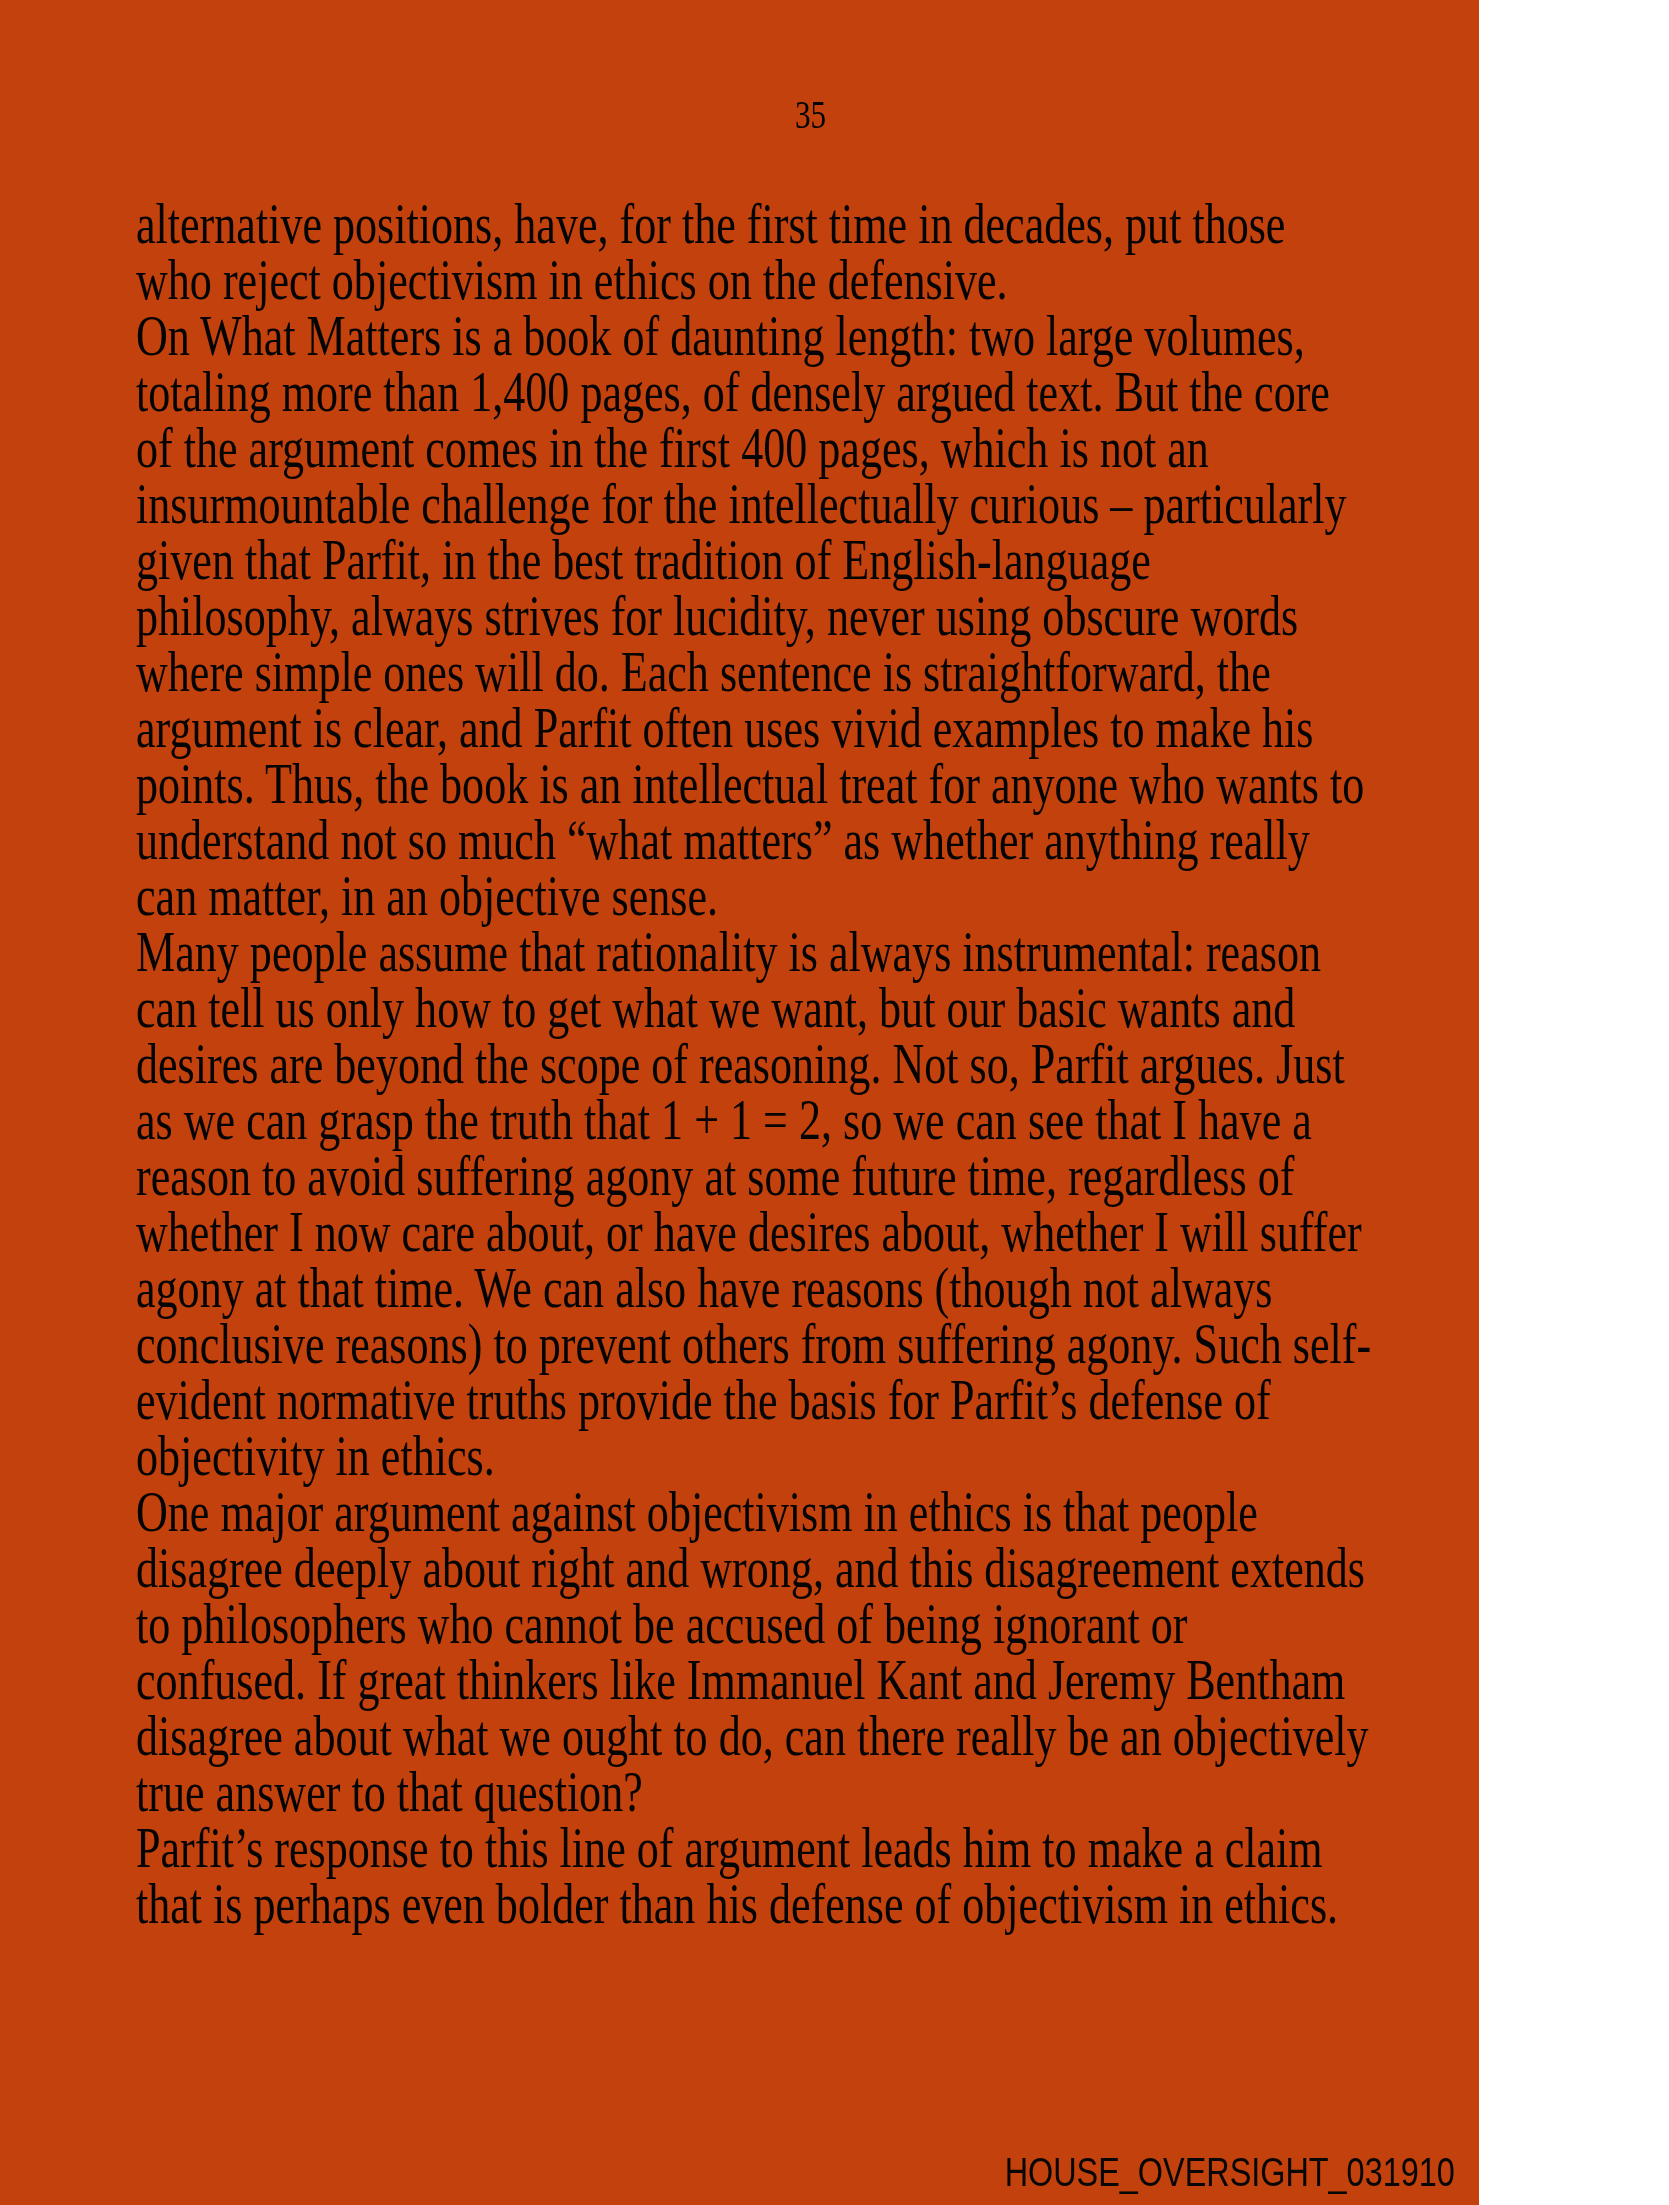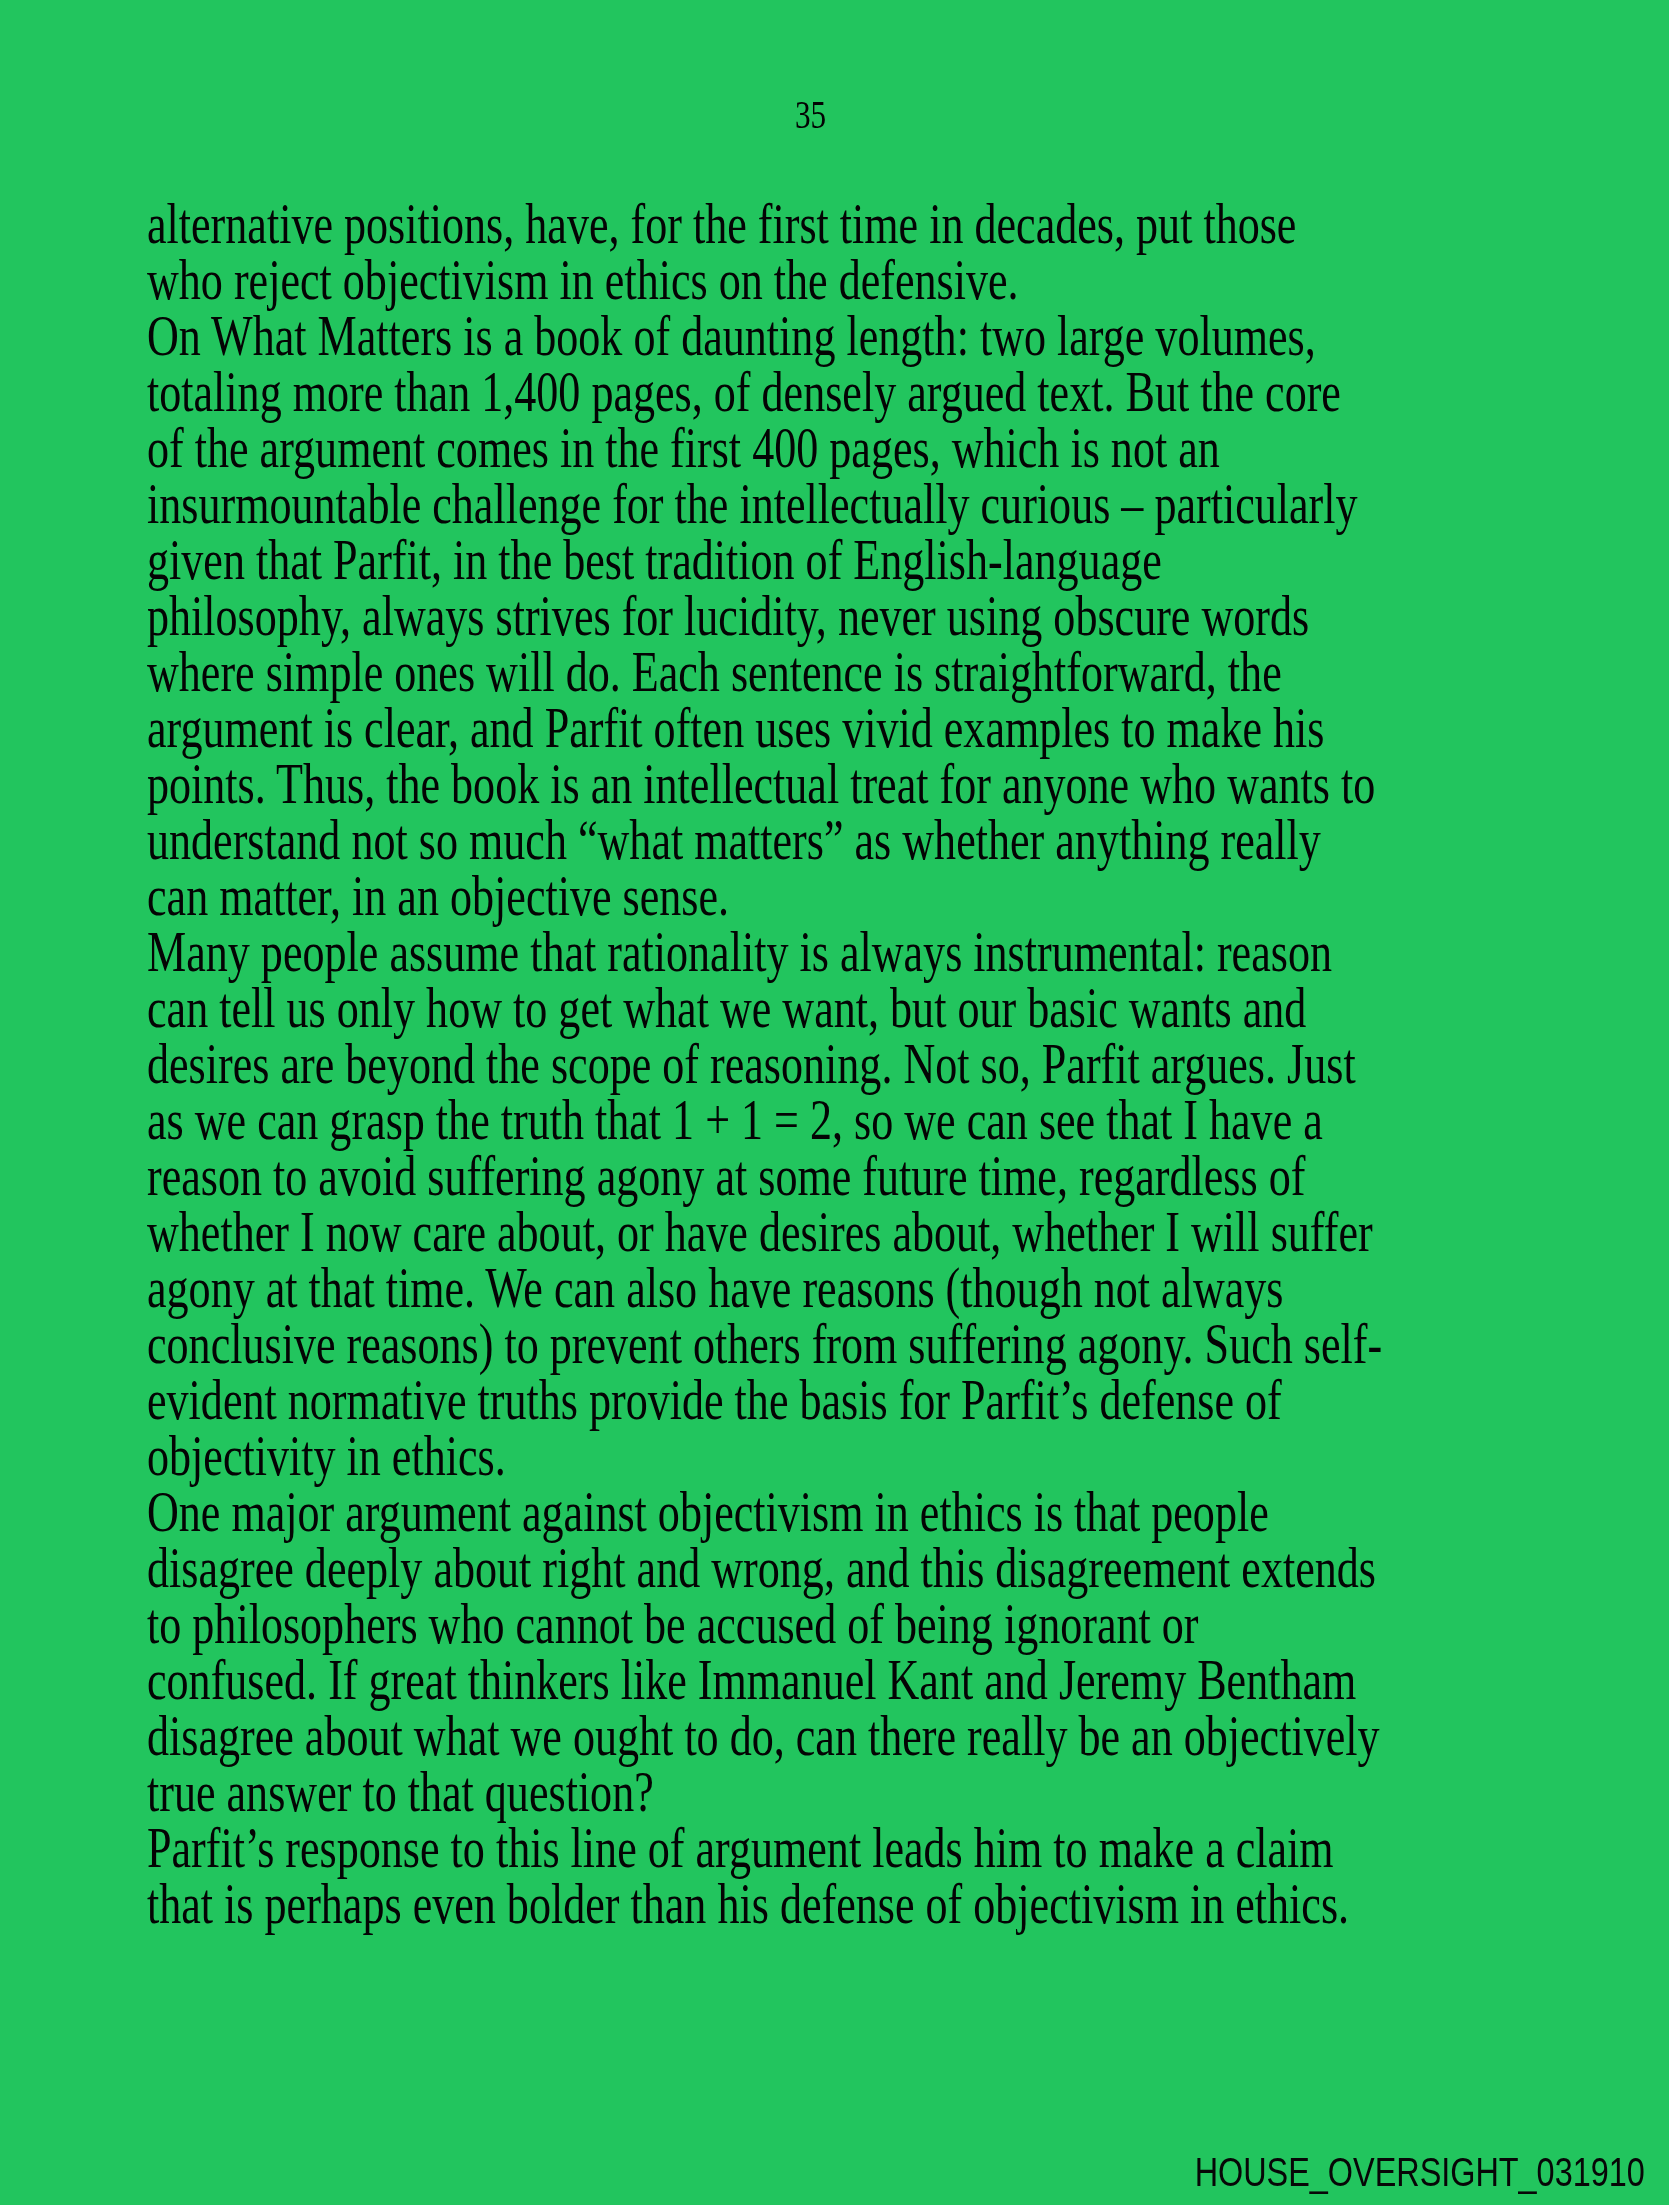--- a/index.html
+++ b/index.html
@@ -7,42 +7,42 @@
     padding: 0;
   }
   body {
     width: 1669px;
     height: 2205px;
     background: #ffffff;
     overflow: hidden;
   }
   .page {
     position: relative;
-    width: 1669px;
+    width: 1479px;
     height: 2205px;
-    background: #22c55e;
+    background: #c2410c;
     color: #000000;
   }
   .page-number {
     position: absolute;
     top: 95px;
     left: 0;
     width: 1621px;
     text-align: center;
     font-family: "Liberation Serif", serif;
     font-size: 39px;
     line-height: 39px;
     color: #030303;
     transform: scaleX(0.80);
     transform-origin: center top;
     white-space: pre;
   }
   .body-text {
     position: absolute;
-    left: 147px;
+    left: 136px;
     top: 196px;
     width: 1440px;
   }
   .body-text .line {
     height: 56px;
     line-height: 56px;
     font-family: "Liberation Serif", serif;
     font-size: 58px;
     font-weight: normal;
     color: #040404;

